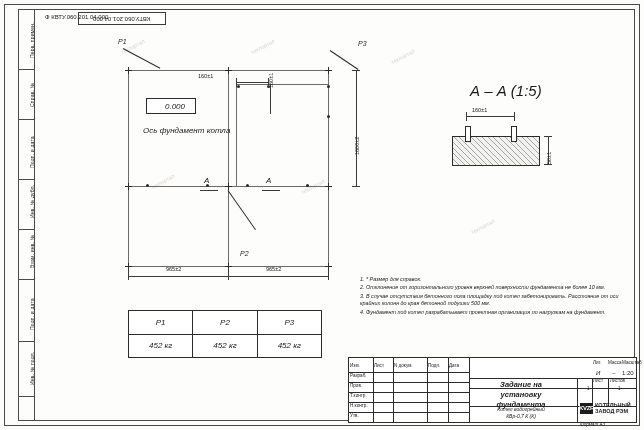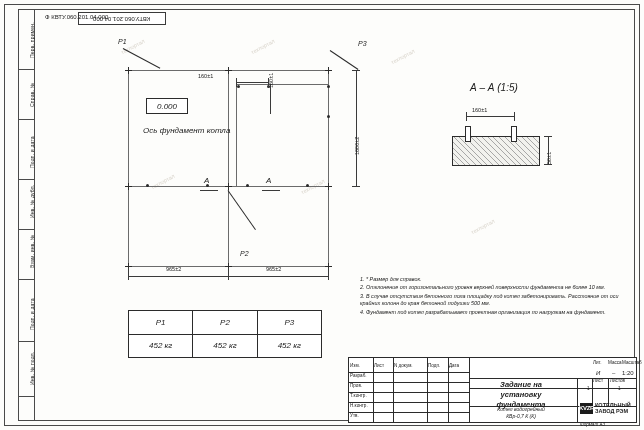--- a/index.html
+++ b/index.html
@@ -307,32 +307,32 @@
   <div class="dim-v" style="left:354px; top:155px;">1600±2</div>
 
   <div class="line hl" style="left:128px; top:276px; width:100px;"></div>
   <div class="line hl" style="left:228px; top:276px; width:100px;"></div>
   <div class="line vl" style="left:128px; top:268px; height:12px;"></div>
   <div class="line vl" style="left:228px; top:268px; height:12px;"></div>
   <div class="line vl" style="left:328px; top:268px; height:12px;"></div>
   <div class="dim" style="left:166px; top:266px;">965±2</div>
   <div class="dim" style="left:266px; top:266px;">965±2</div>
 
-  <div class="plate" style="left:146px; top:98px; width:40px; height:14px;">
+  <div class="plate" style="left:146px; top:98px; width:40px; height:14px;padding-left:8px;">
     <span>0.000</span>
   </div>
 
   <div class="lbl lbl-it" style="left:143px; top:126px; font-size:8px;">Ось фундамент котла</div>
 
   <div class="lbl lbl-it" style="left:204px; top:176px; font-size:8px;">А</div>
   <div class="lbl lbl-it" style="left:266px; top:176px; font-size:8px;">А</div>
   <div class="line hl" style="left:200px; top:190px; width:18px;"></div>
   <div class="line hl" style="left:262px; top:190px; width:18px;"></div>
 
-  <div class="lbl lbl-it" style="left:470px; top:82px; font-size:10px;">А – А (1:5)</div>
+  <div class="lbl lbl-it" style="left:470px; top:82px; font-size:15px;">А – А (1:5)</div>
 
   <div class="line hl" style="left:466px; top:116px; width:48px;"></div>
   <div class="line vl" style="left:466px; top:112px; height:9px;"></div>
   <div class="line vl" style="left:514px; top:112px; height:9px;"></div>
   <div class="dim" style="left:472px; top:107px;">160±1</div>
 
   <div class="sec-body" style="left:452px; top:136px; width:86px; height:28px;">
     <div class="hatch"></div>
   </div>
   <div class="bolt" style="left:465px; top:126px; width:4px; height:14px;"></div>

